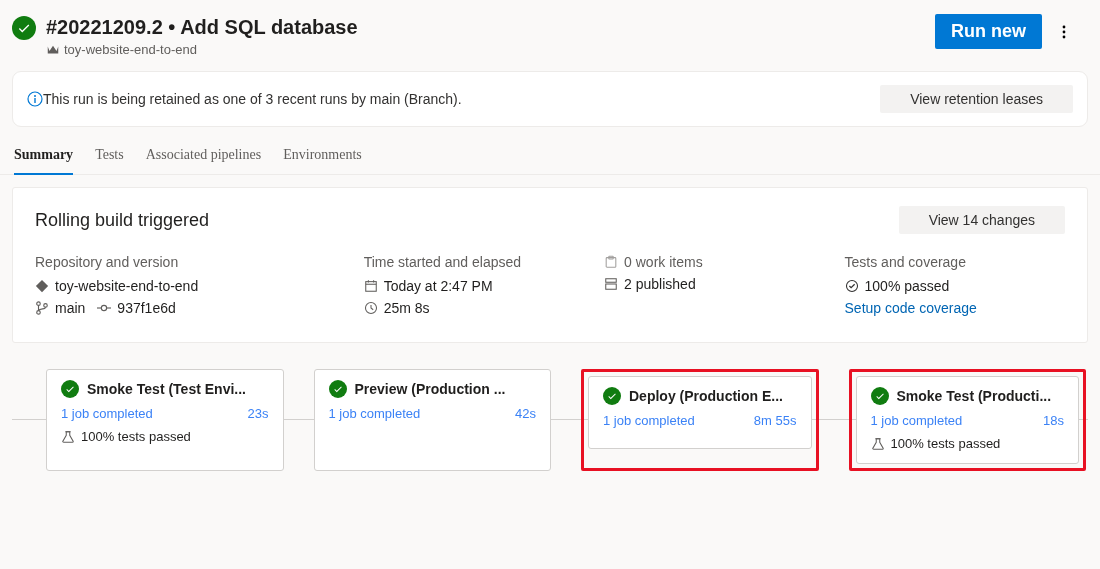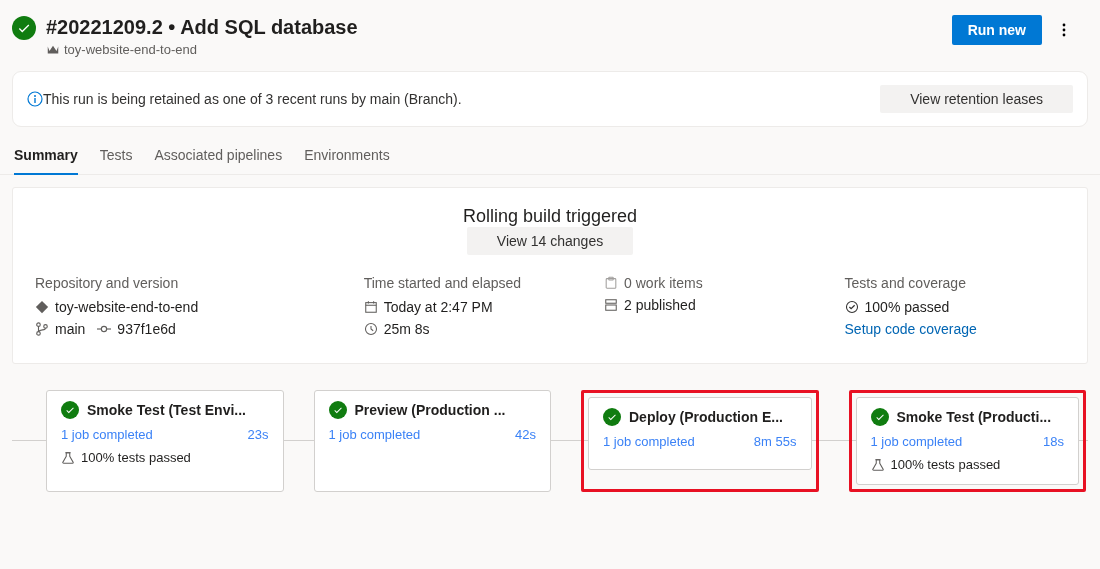--- a/index.html
+++ b/index.html
@@ -31,21 +31,21 @@
   .title-block { flex: 1; }
   .title-line { font-size: 20px; font-weight: 600; color: #201f1e; line-height: 1.3; }
   .subtitle-line {
     font-size: 13px; color: #605e5c; display: flex; align-items: center; gap: 4px;
     margin-top: 2px;
   }
   .crown-icon { width: 14px; height: 14px; fill: #605e5c; }
   .header-actions { display: flex; align-items: center; gap: 6px; }
   .btn-primary {
     background: #0078d4; color: #fff; border: none;
-    padding: 7px 16px; font-size: 14px; font-weight: 600;
+    padding: 7px 16px; font-size: 18px; font-weight: 600;
     border-radius: 2px; cursor: pointer;
   }
   .btn-more {
     background: transparent; border: none; width: 32px; height: 32px;
     cursor: pointer; display: flex; align-items: center; justify-content: center;
     color: #605e5c; border-radius: 2px;
   }
   .btn-more svg { width: 16px; height: 16px; }
 
   .info-bar {
@@ -61,20 +61,21 @@
   .btn-secondary {
     background: #f3f2f1; border: none; color: #323130;
     padding: 6px 30px; font-size: 14px; border-radius: 2px; cursor: pointer;
   }
 
   .tabs {
     display: flex; gap: 22px;
     padding: 16px 28px 0 14px;
     border-bottom: 1px solid #edebe9;
     background: #faf9f8;
+    font-family: Liberation Serif, serif;
   }
   .tab {
     padding: 4px 0 10px 0;
     font-size: 14px;
     color: #605e5c;
     cursor: pointer;
     border-bottom: 2px solid transparent;
     margin-bottom: -1px;
   }
   .tab.active {
@@ -83,21 +84,21 @@
     border-bottom-color: #0078d4;
   }
 
   .content-card {
     background: #fff;
     margin: 12px 12px 0 12px;
     border: 1px solid #edebe9;
     border-radius: 3px;
     padding: 18px 22px 20px 22px;
   }
-  .section-header-row { display: flex; align-items: center; justify-content: space-between; margin-bottom: 20px; flex-direction: column; }
+  .section-header-row { display: flex; align-items: center; justify-content: space-between; margin-bottom: 20px; }
   .section-title { font-size: 18px; font-weight: 400; color: #201f1e; }
 
   .details-grid {
     display: grid;
     grid-template-columns: 1.4fr 1fr 1fr 1fr;
     gap: 20px;
   }
   .detail-col {}
   .detail-label { color: #605e5c; font-size: 14px; margin-bottom: 8px; }
   .detail-row {

